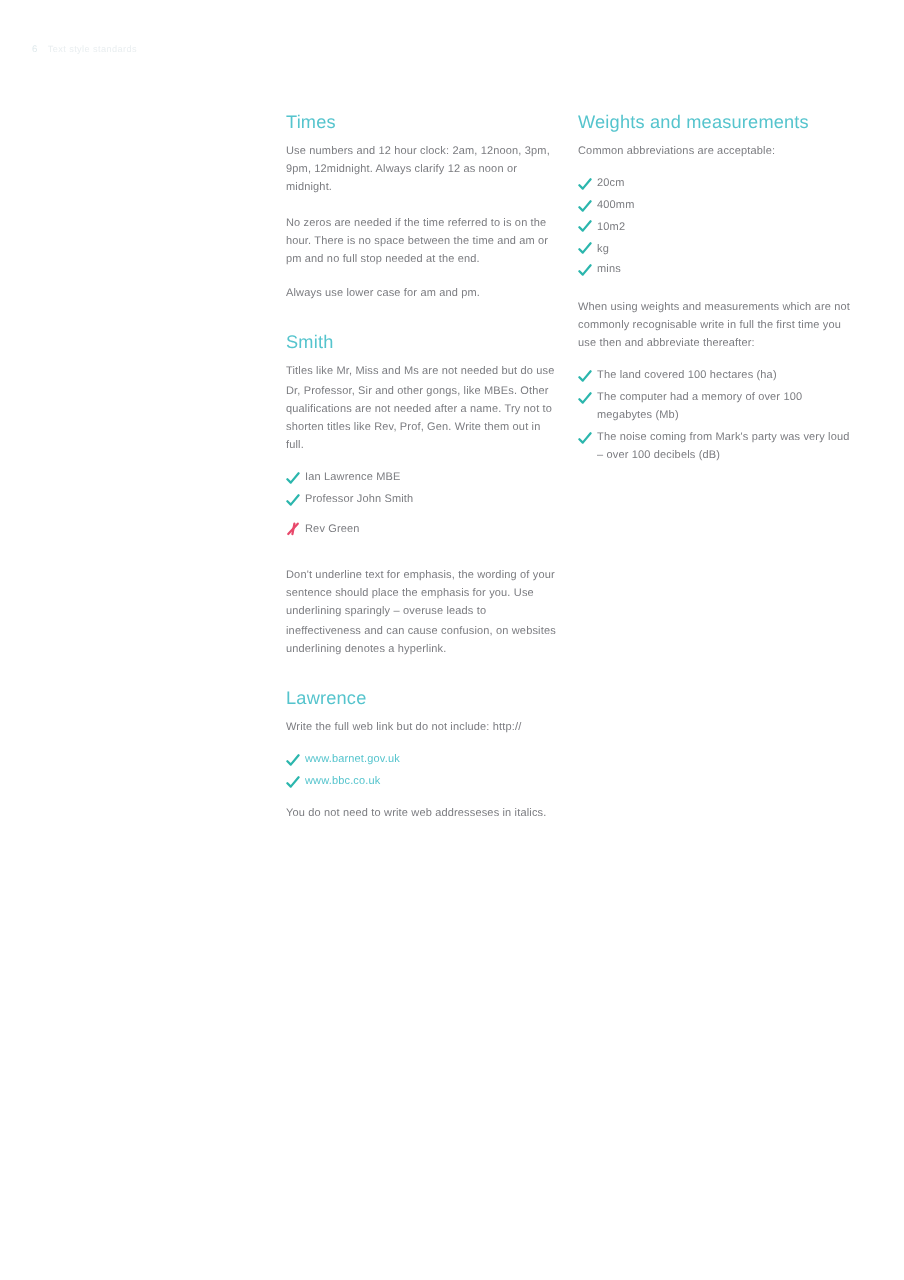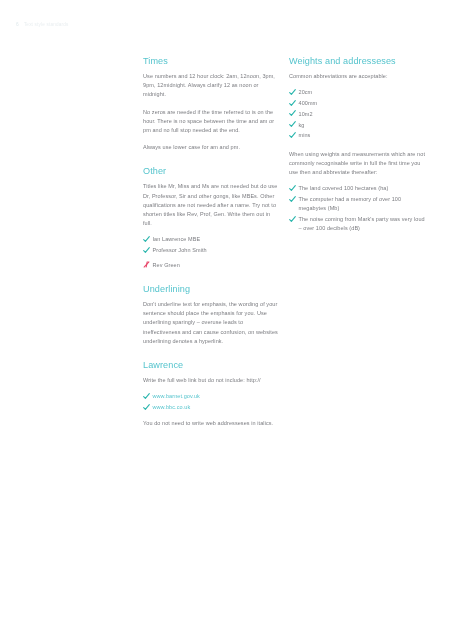--- a/index.html
+++ b/index.html
@@ -132,21 +132,21 @@
     <div class="col col-left">
 
       <div class="section">
         <h2 class="section-title">Times</h2>
         <p class="body">Use numbers and 12 hour clock: 2am, 12noon, 3pm, 9pm, 12midnight. Always clarify 12 as noon or midnight.</p>
         <p class="body">No zeros are needed if the time referred to is on the hour. There is no space between the time and am or pm and no full stop needed at the end.</p>
         <p class="body last">Always use lower case for am and pm.</p>
       </div>
 
       <div class="section">
-        <h2 class="section-title">Other</h2>
+        <h2 class="section-title">Smith</h2>
         <p class="body nogap">Titles like Mr, Miss and Ms are not needed but do use Dr, Professor, Sir and other gongs, like MBEs. Other qualifications are not needed after a name. Try not to shorten titles like Rev, Prof, Gen. Write them out in full.</p>
         <ul class="marklist gap-top">
           <li>
             <span class="mark mark-tick">
               <svg width="7" height="7" viewBox="0 0 10 10" fill="none">
                 <path d="M1 5.2 L3.4 7.6 L9 0.9" stroke-width="1.6" stroke-linecap="round" stroke-linejoin="round"></path>
               </svg>
             </span>
             <span class="txt">Ian Lawrence MBE</span>
           </li>
@@ -164,21 +164,20 @@
                 <path d="M1.6 8.6 L8.4 1.2" stroke-width="1.6" stroke-linecap="round"></path>
                 <path d="M4.6 8.6 L6.0 1.2" stroke-width="1.6" stroke-linecap="round"></path>
               </svg>
             </span>
             <span class="txt">Rev Green</span>
           </li>
         </ul>
       </div>
 
       <div class="section">
-        <h2 class="section-title">Underlining</h2>
         <p class="body last">Don't underline text for emphasis, the wording of your sentence should place the emphasis for you. Use underlining sparingly – overuse leads to ineffectiveness and can cause confusion, on websites underlining denotes a hyperlink.</p>
       </div>
 
       <div class="section">
         <h2 class="section-title">Lawrence</h2>
         <p class="body nogap">Write the full web link but do not include: http://</p>
         <ul class="marklist gap-top">
           <li>
             <span class="mark mark-tick">
               <svg width="7" height="7" viewBox="0 0 10 10" fill="none">
@@ -197,21 +196,21 @@
           </li>
         </ul>
         <p class="body last" style="margin-top:7px;">You do not need to write web addresseses in italics.</p>
       </div>
 
     </div>
 
     <div class="col col-right">
 
       <div class="section">
-        <h2 class="section-title">Weights and addresseses</h2>
+        <h2 class="section-title">Weights and measurements</h2>
         <p class="body nogap">Common abbreviations are acceptable:</p>
 
         <ul class="marklist gap-top">
           <li>
             <span class="mark mark-tick">
               <svg width="7" height="7" viewBox="0 0 10 10" fill="none">
                 <path d="M1 5.2 L3.4 7.6 L9 0.9" stroke-width="1.6" stroke-linecap="round" stroke-linejoin="round"></path>
               </svg>
             </span>
             <span class="txt">20cm</span>

